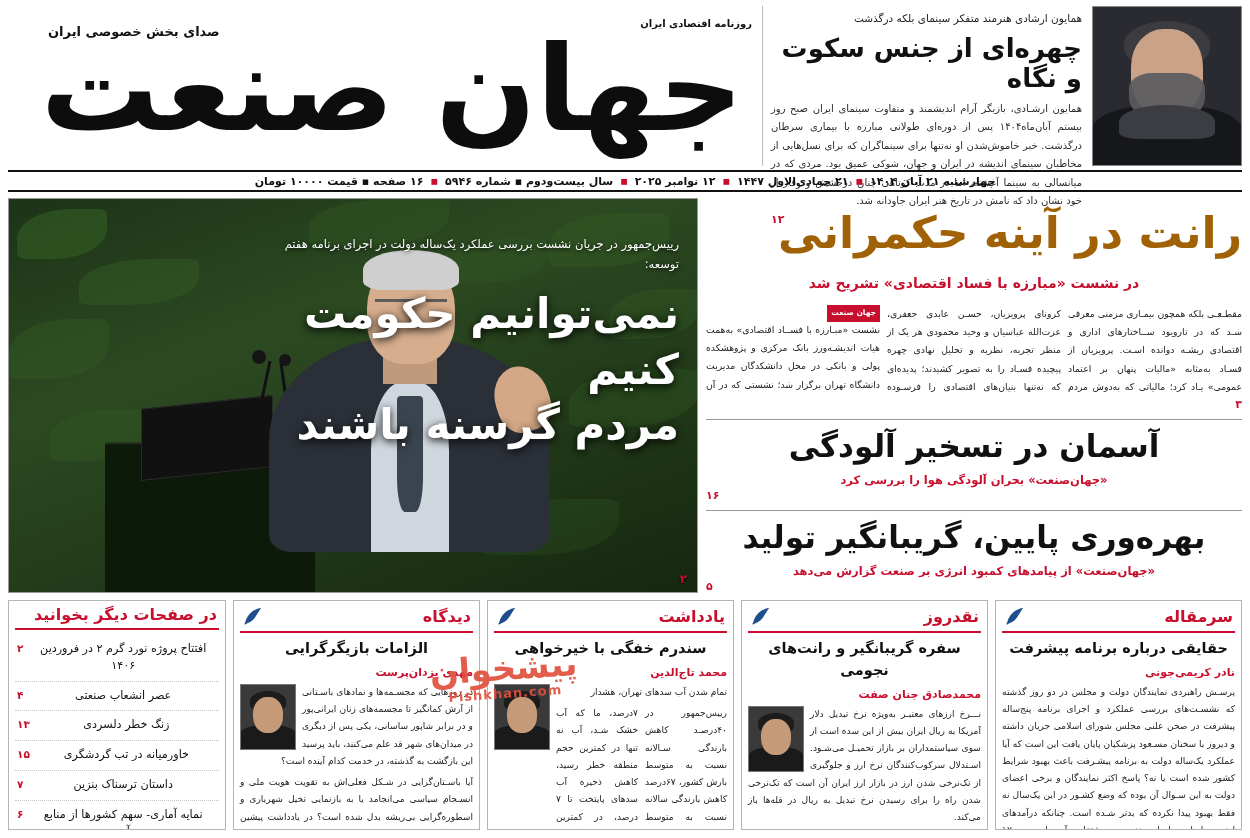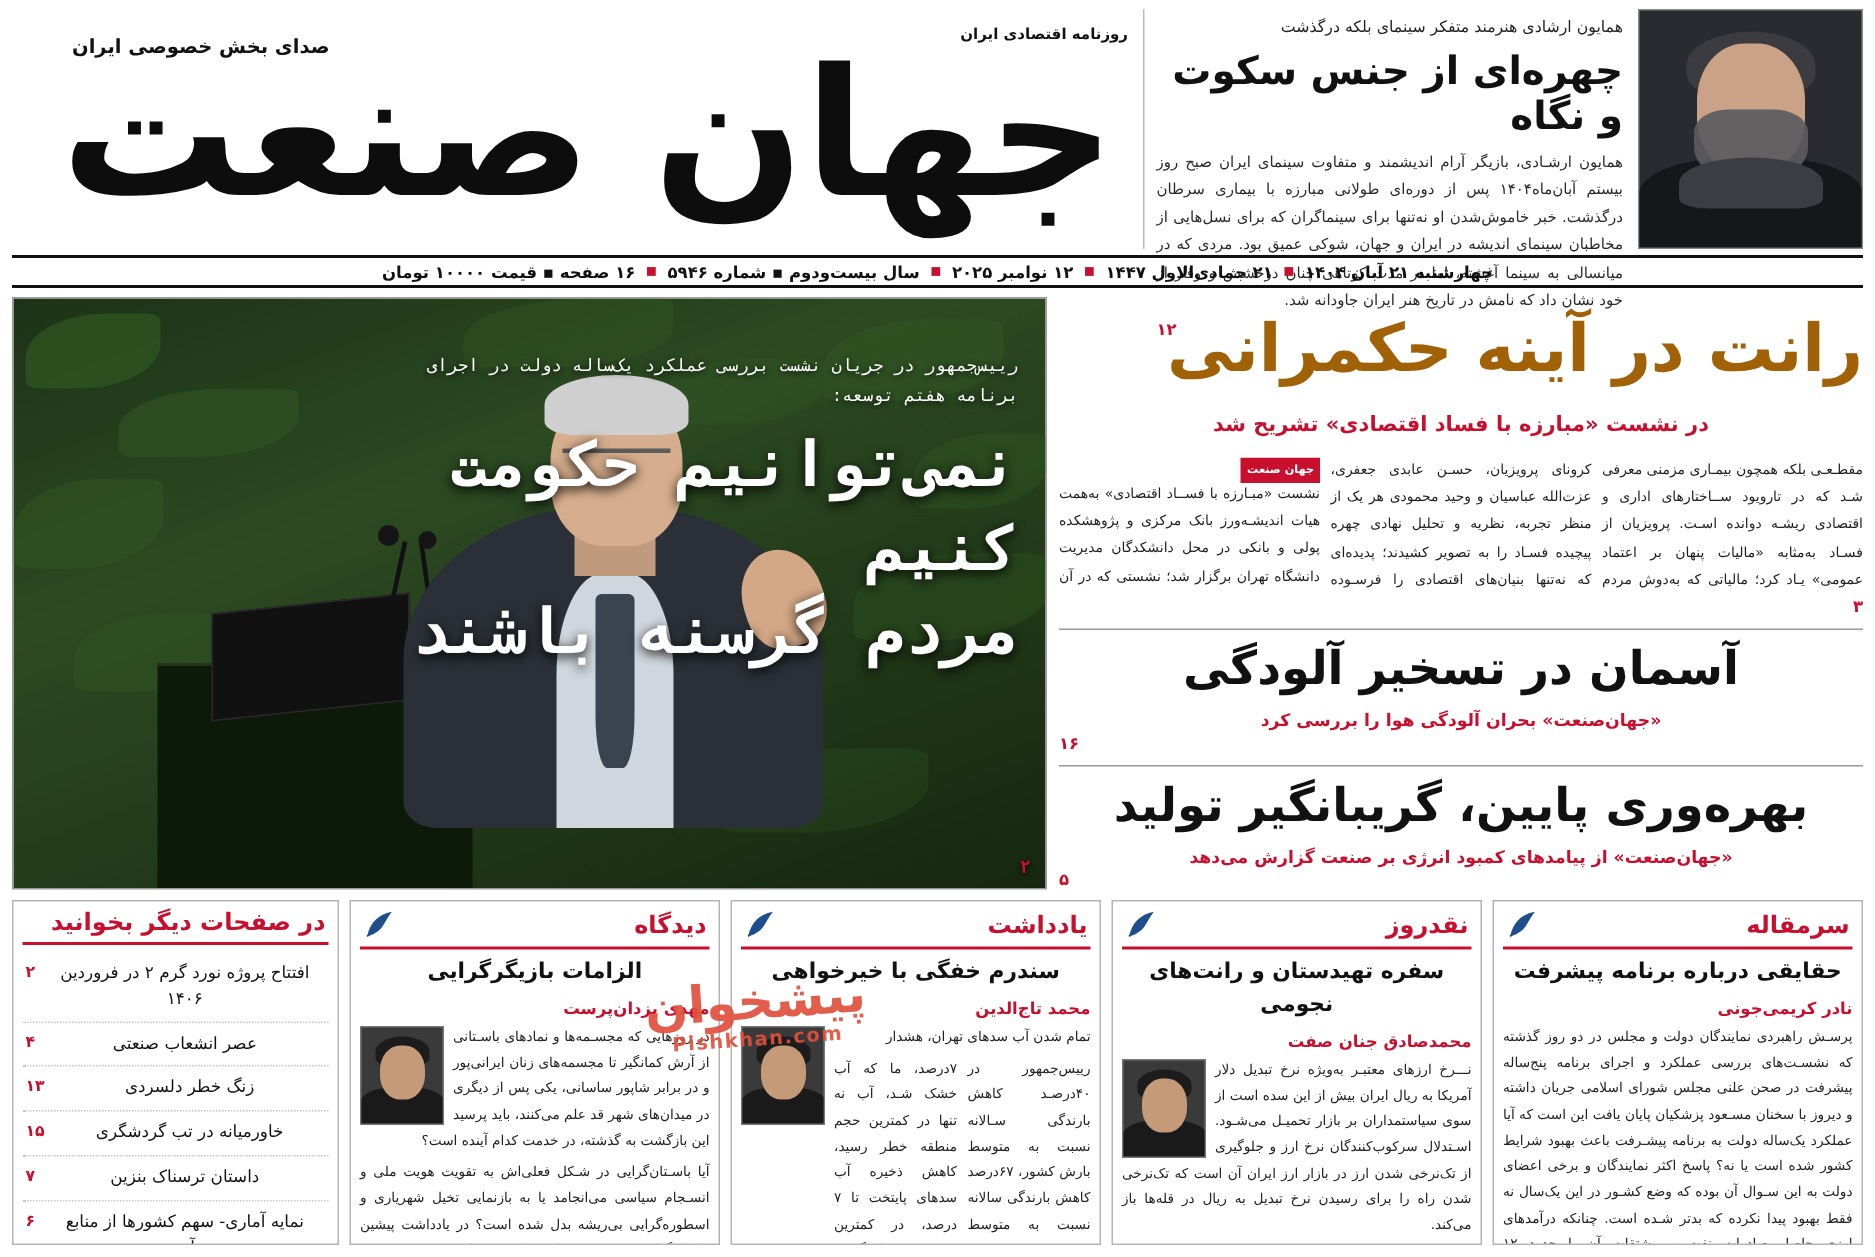--- a/index.html
+++ b/index.html
@@ -95,21 +95,21 @@
     font-size: 11px; font-weight: bold; color: #111;
     gap: 7px;
   }
   .datebar .sep { color: #c8102e; font-size: 9px; }
 
   
   .main { display: flex; flex-direction: row; margin-top: 6px; height: 395px; gap: 8px; }
 
   
   .photo-block { flex: 0 0 690px; position: relative; border: 1px solid #999; overflow: hidden;
-                 background: linear-gradient(160deg,#1d3317 0%, #2c4a22 35%, #16270f 100%); font-family: Liberation Mono, monospace; }
+                 background: linear-gradient(160deg,#1d3317 0%, #2c4a22 35%, #16270f 100%); }
   .leaves { position: absolute; inset: 0; opacity: .85; }
   .leaf { position: absolute; border-radius: 60% 10% 60% 10%; background: #335c24; opacity: .75; }
   .podium {
     position: absolute; left: 96px; bottom: 0; width: 210px; height: 150px;
     background: #0d1a09; border-top: 2px solid #23331c;
   }
   .laptop {
     position: absolute; left: 132px; bottom: 118px; width: 132px; height: 72px;
     background: #111; transform: skewY(-6deg); border: 1px solid #2a2a2a;
   }
@@ -344,21 +344,21 @@
     <div class="bcol">
       <div class="bhead">
         <span class="bhead-label">نقدروز</span>
         <span class="bhead-icon">
           <svg viewBox="0 0 24 24" width="22" height="22">
               <path d="M3 21c4-1 8-3 11-7 2-3 4-7 7-11-5 1-9 3-12 6-3 3-5 7-6 12z" fill="#1f4e8c"></path>
               <path d="M3 21l6-6" stroke="#1f4e8c" stroke-width="1.4" fill="none"></path>
             </svg>
         </span>
       </div>
-      <div class="b-title">سفره تهیدستان و رانت‌های نجومی</div>
+      <div class="b-title">سفره گریبانگیر و رانت‌های نجومی</div>
       <div class="b-author">محمدصادق جنان صفت</div>
       <div class="b-body">
         <span class="mugshot">
           <span class="mb"></span>
             <span class="mh"></span>
             <span class="mf"></span>
         </span>
         <span>نـــرخ ارزهای معتبـر به‌ویژه نرخ تبدیل دلار آمریکا به ریال ایران بیش از این سده است از سوی سیاستمداران بر بازار تحمیـل می‌شـود. اسـتدلال سرکوب‌کنندگان نرخ ارز و جلوگیری از تک‌نرخی شدن ارز در بازار ارز ایران آن است که تک‌نرخی شدن راه را برای رسیدن نرخ تبدیل به ریال در قله‌ها باز می‌کند.</span>
       </div>
 

